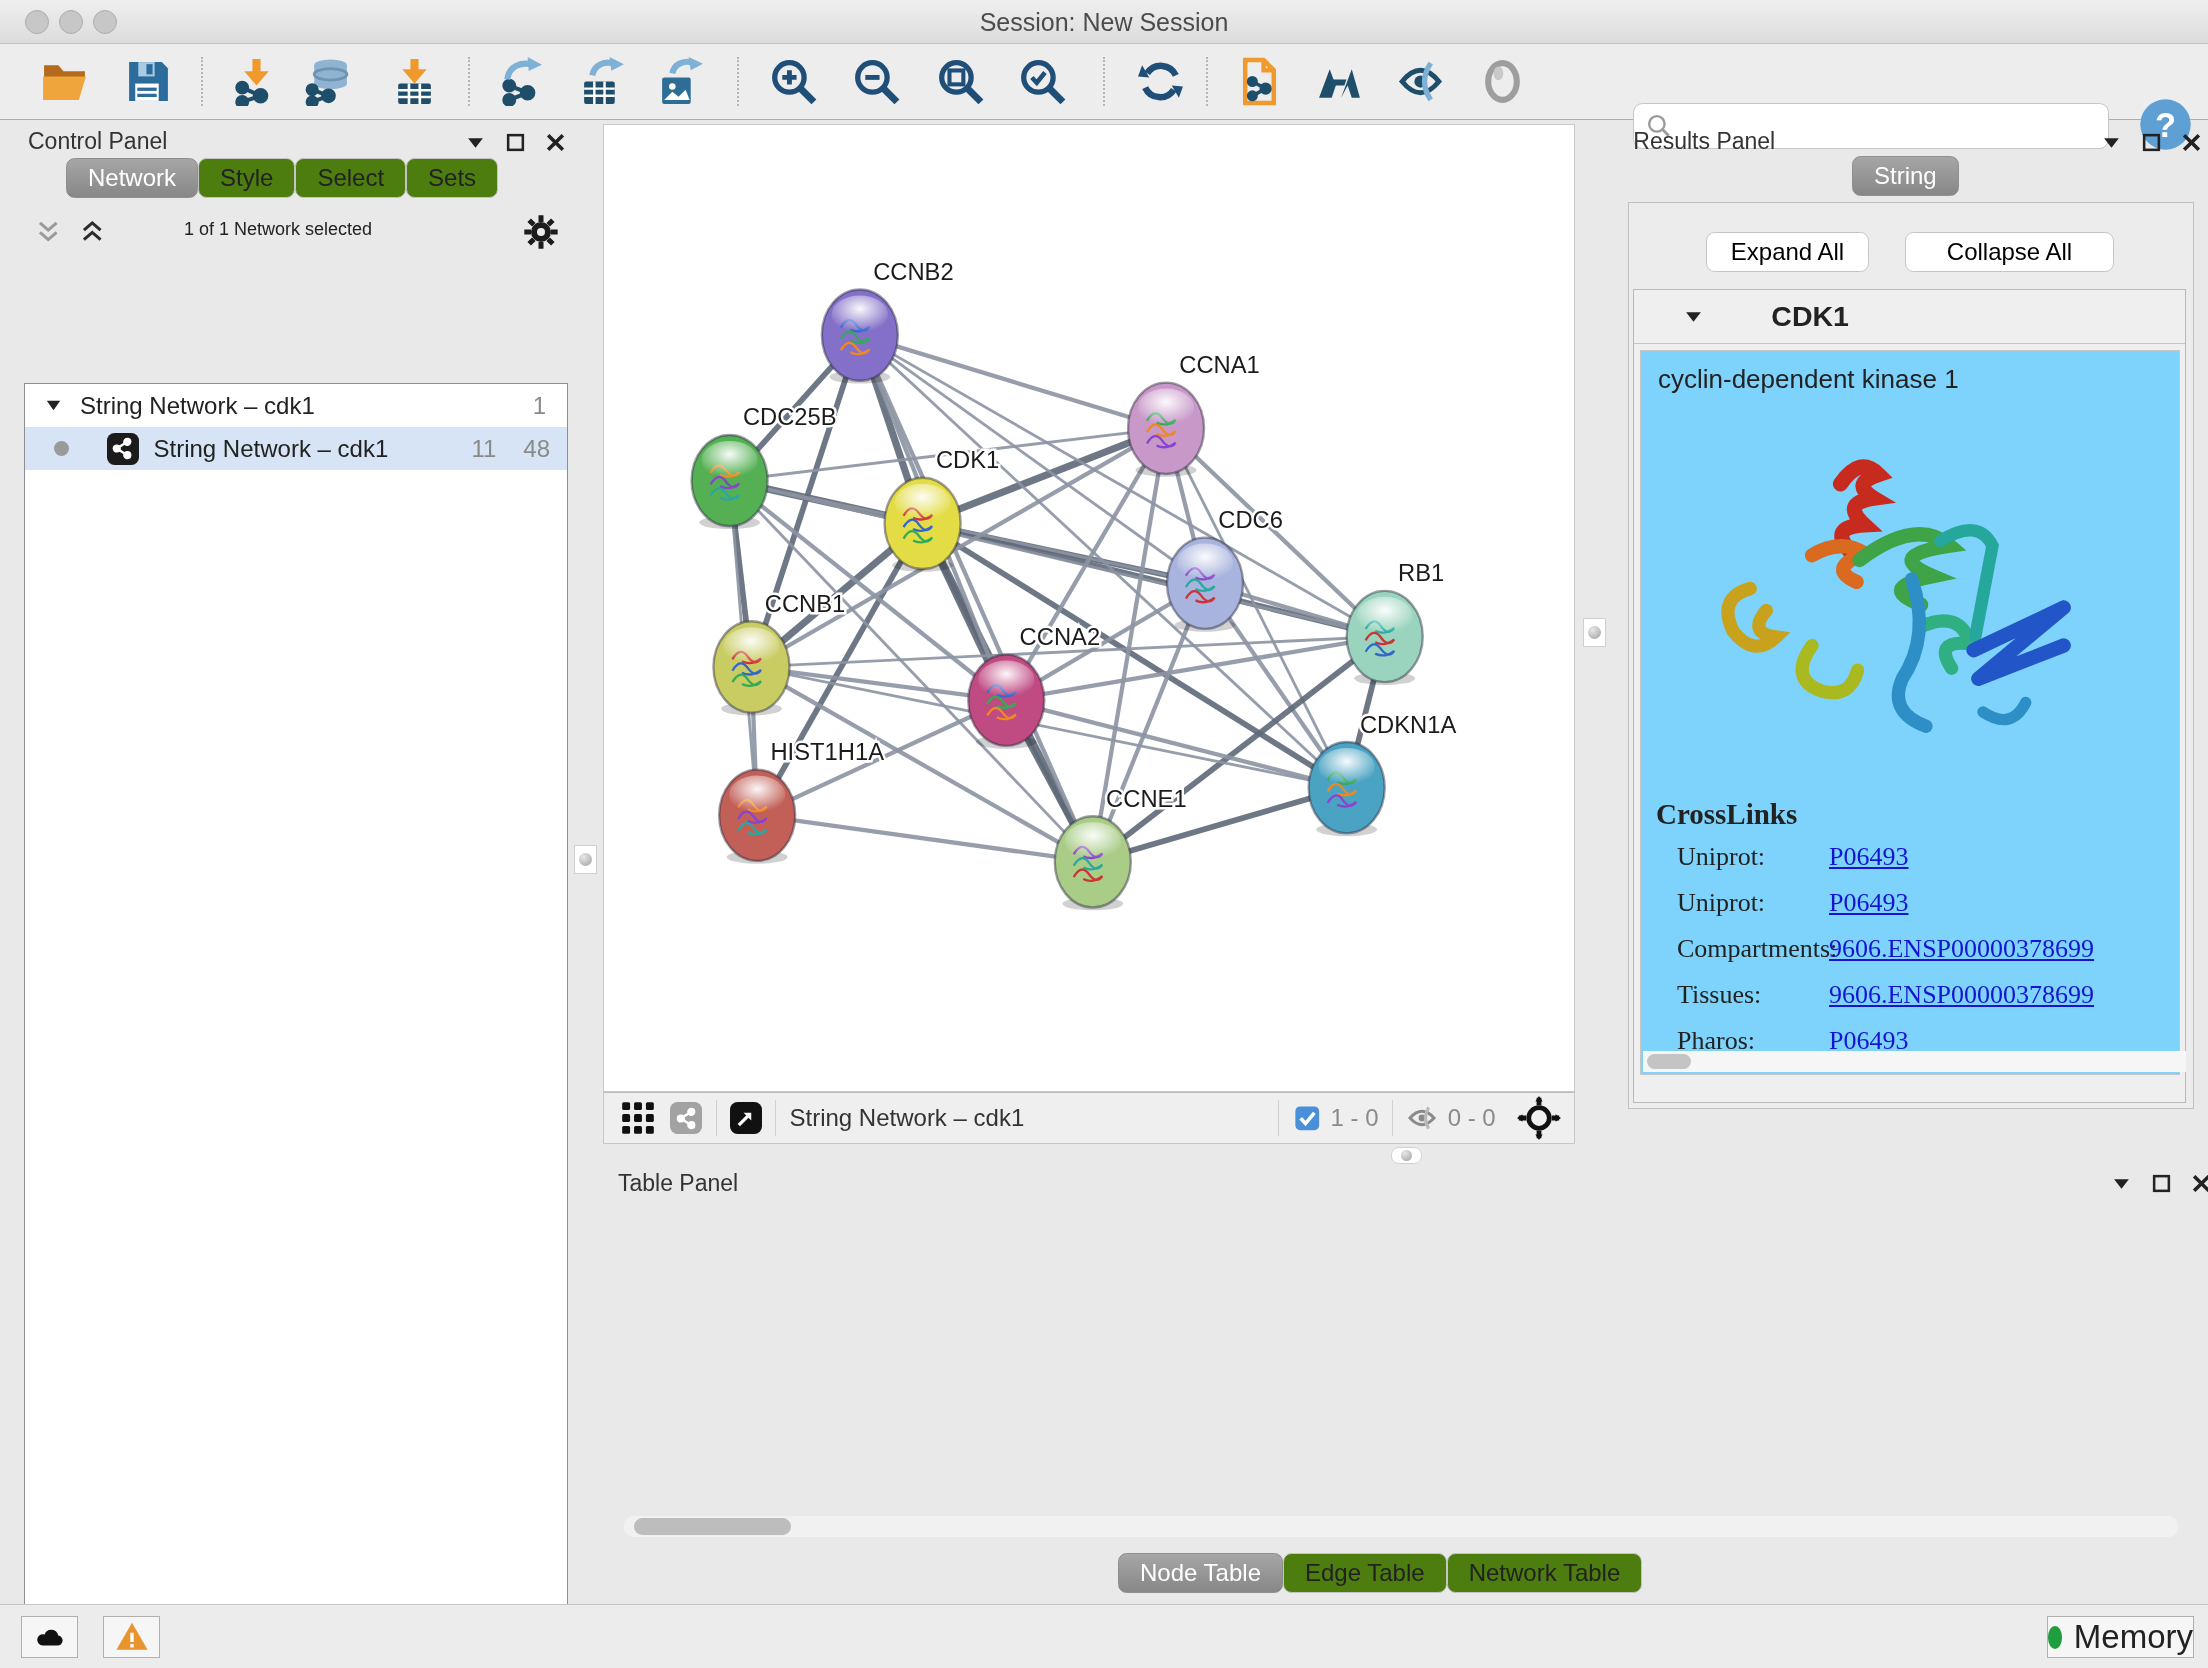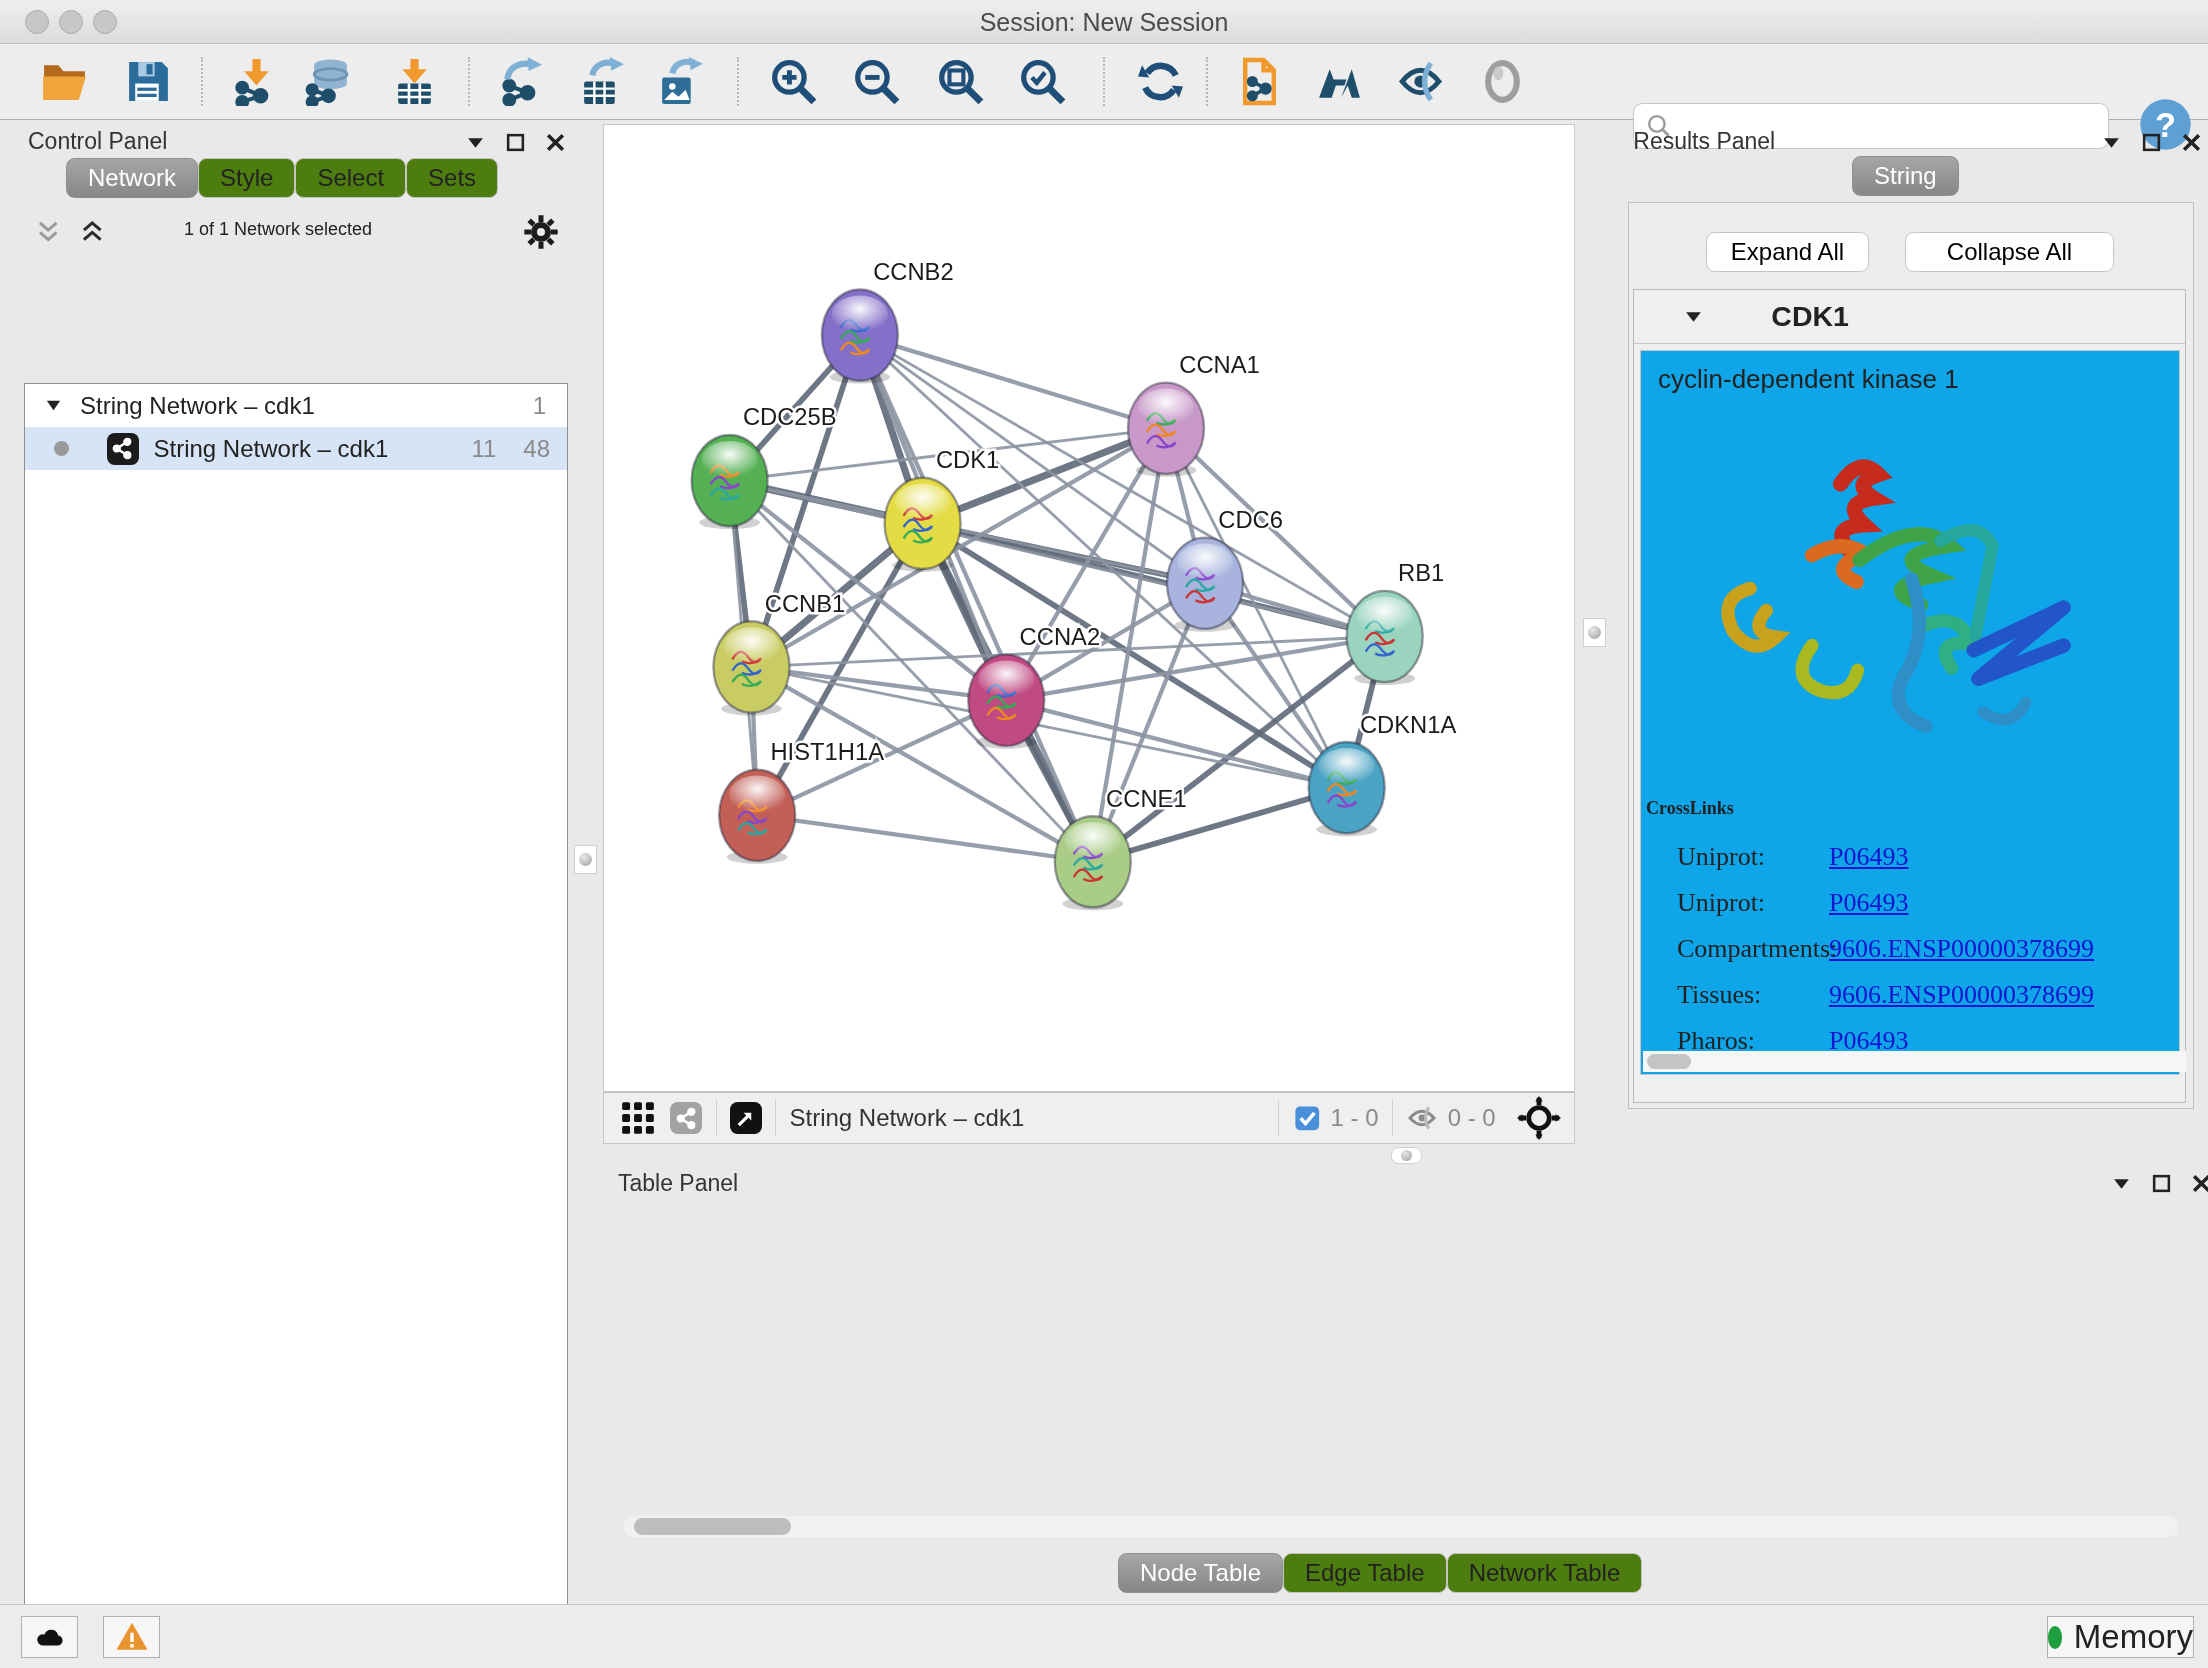--- a/index.html
+++ b/index.html
@@ -559,37 +559,37 @@
   <button class="abs tab" style="left:86px;top:108px;width:163px;background:#fff">Expand All</button>
   <button class="abs tab" style="left:285px;top:108px;width:209px;background:#fff">Collapse All</button>
 
   <div class="abs" style="left:13.3px;top:165px;width:553px;height:814px;border:1.9px solid #B9B9B9;background:#EFEFEF;box-sizing:border-box">
     <div style="height:53px;display:flex;align-items:center;border-bottom:1.9px solid #C6C6C6">
       <svg width="21" height="21" viewBox="0 0 20 20" style="margin-left:49px">
           <path d="M3 6h14l-7 9z" fill="#222"></path>
         </svg>
       <span style="font-size:28.5px;font-weight:bold;margin-left:67px">CDK1</span>
     </div>
-    <div style="margin:5.7px;border:1.9px solid #C6C6C6;height:725px;background:#0ea5e9;position:relative;box-sizing:border-box">
+    <div style="margin:5.7px;border:1.9px solid #C6C6C6;height:725px;background:#7dd3fc;position:relative;box-sizing:border-box">
       <div style="font-size:26px;padding:13.3px 0 0 17px">cyclin-dependent kinase 1</div>
       <svg width="399" height="342" viewBox="0 0 420 360" style="position:absolute;left:57px;top:76px">
         <g fill="none" stroke-linecap="round">
           <path d="M150 60 q20 -30 40 -10 q-30 10 -5 25 q-35 5 -10 28 q-38 2 -15 28" stroke="#C62B1E" stroke-width="16"></path>
           <path d="M120 135 q30 -18 55 -2 q-40 16 -8 30" stroke="#D96A1F" stroke-width="15"></path>
           <path d="M55 170 q-35 10 -18 45 q22 28 45 6 q-30 -4 -10 -28" stroke="#C9A21D" stroke-width="14"></path>
           <path d="M120 230 q-25 35 10 48 q30 8 38 -22" stroke="#A9B91F" stroke-width="14"></path>
           <path d="M170 140 q60 -45 95 -15 q-70 10 -18 32 q-60 12 -12 30" stroke="#3FA348" stroke-width="15"></path>
           <path d="M235 210 q40 -18 52 18 q-40 -4 -20 26" stroke="#2FAF82" stroke-width="14"></path>
           <path d="M255 120 q40 -25 55 5 l-18 95" stroke="#25A79C" stroke-width="13"></path>
           <path d="M225 160 q20 60 -10 105 q-15 35 25 50" stroke="#2E8FC6" stroke-width="14"></path>
           <path d="M290 235 l95 -45 M385 190 l-90 75 M295 265 l90 -35" stroke="#2255C8" stroke-width="15"></path>
           <path d="M300 300 q30 20 45 -10" stroke="#2E8FC6" stroke-width="12"></path>
         </g>
       </svg>
-      <div class="serif" style="position:absolute;left:5px;top:447px;font-size:18px;font-weight:bold">CrossLinks</div>
+      <div class="serif" style="position:absolute;left:15px;top:447px;font-size:29px;font-weight:bold">CrossLinks</div>
       <div class="serif" style="position:absolute;left:36px;top:491px;width:495px" id="xl-rows">
           <div class="xl-row">
             <span class="lbl">Uniprot:</span>
             <a class="linkv">P06493</a>
           </div>
           <div class="xl-row">
             <span class="lbl">Uniprot:</span>
             <a class="linkv">P06493</a>
           </div>
           <div class="xl-row">

